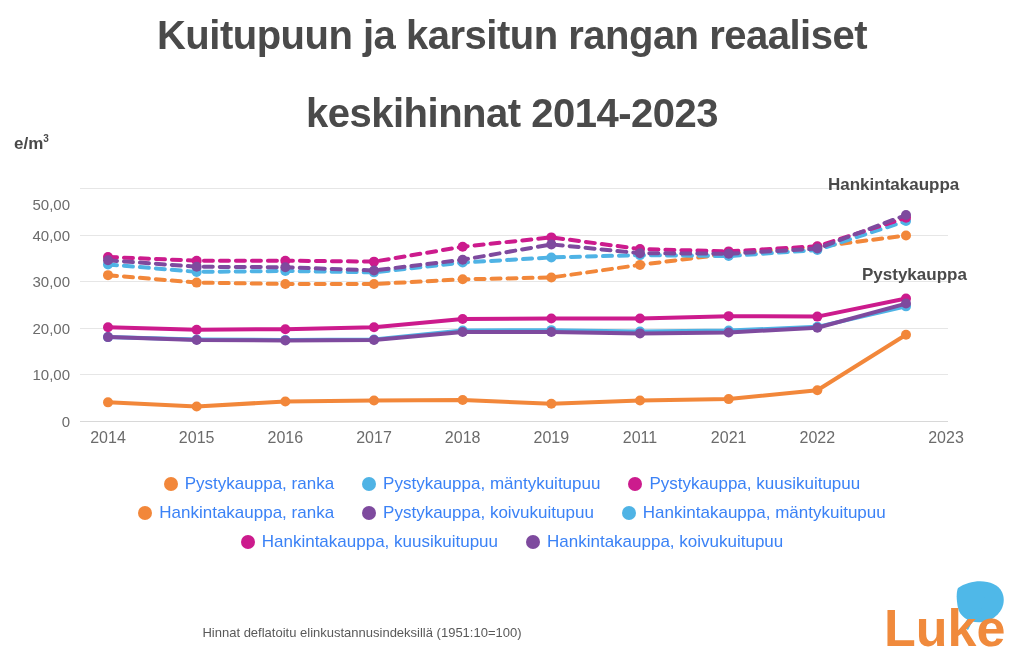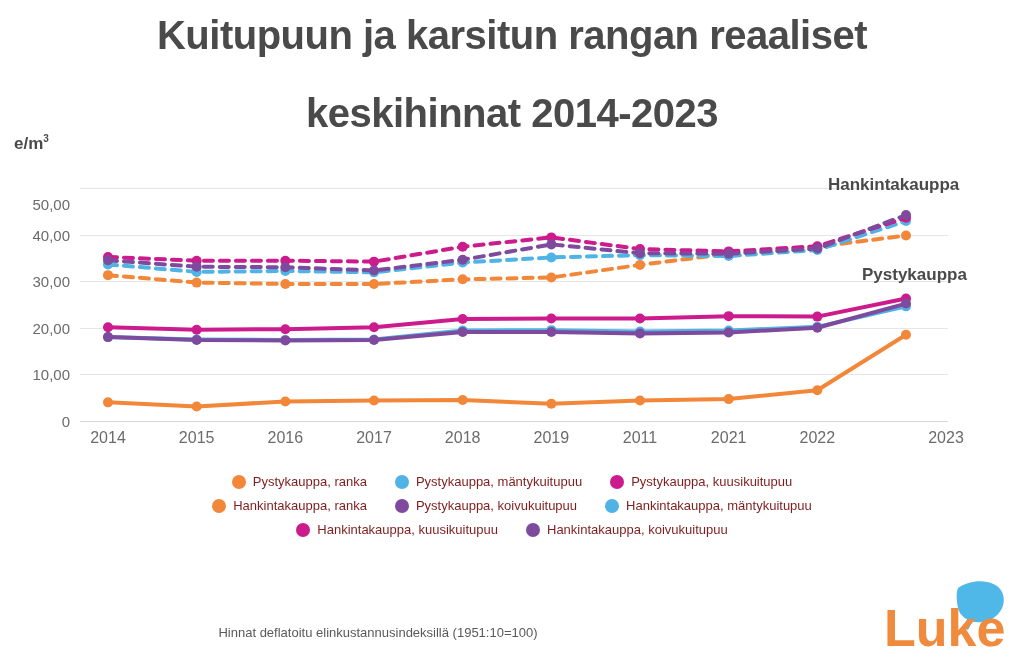--- a/index.html
+++ b/index.html
@@ -59,25 +59,25 @@
     position:absolute;left:0;top:474px;width:1024px;
   }
   .legend-row{
     display:flex;justify-content:center;align-items:center;
     gap:10px;margin-bottom:9px;
   }
   .legend-item{display:flex;align-items:center;gap:7px;margin:0 9px;}
   .legend-dot{
     width:14px;height:14px;border-radius:50%;display:inline-block;flex:none;
   }
-  .legend-text{font-size:13px;color:#7f1d1d;white-space:nowrap;}
+  .legend-text{font-size:17px;color:#3b82f6;white-space:nowrap;}
 
   
   .footnote{
-    position:absolute;left:16px;top:625px;width:880px;text-align:center;
+    position:absolute;left:0;top:625px;width:880px;text-align:center;
     font-size:13px;color:#595959;
   }
   .footnote-inner{display:inline-block;transform:translateX(-78px);}
 
   
   .logo{position:absolute;left:880px;top:580px;width:132px;height:74px;}
 </style>
 </head>
 <body>
 

